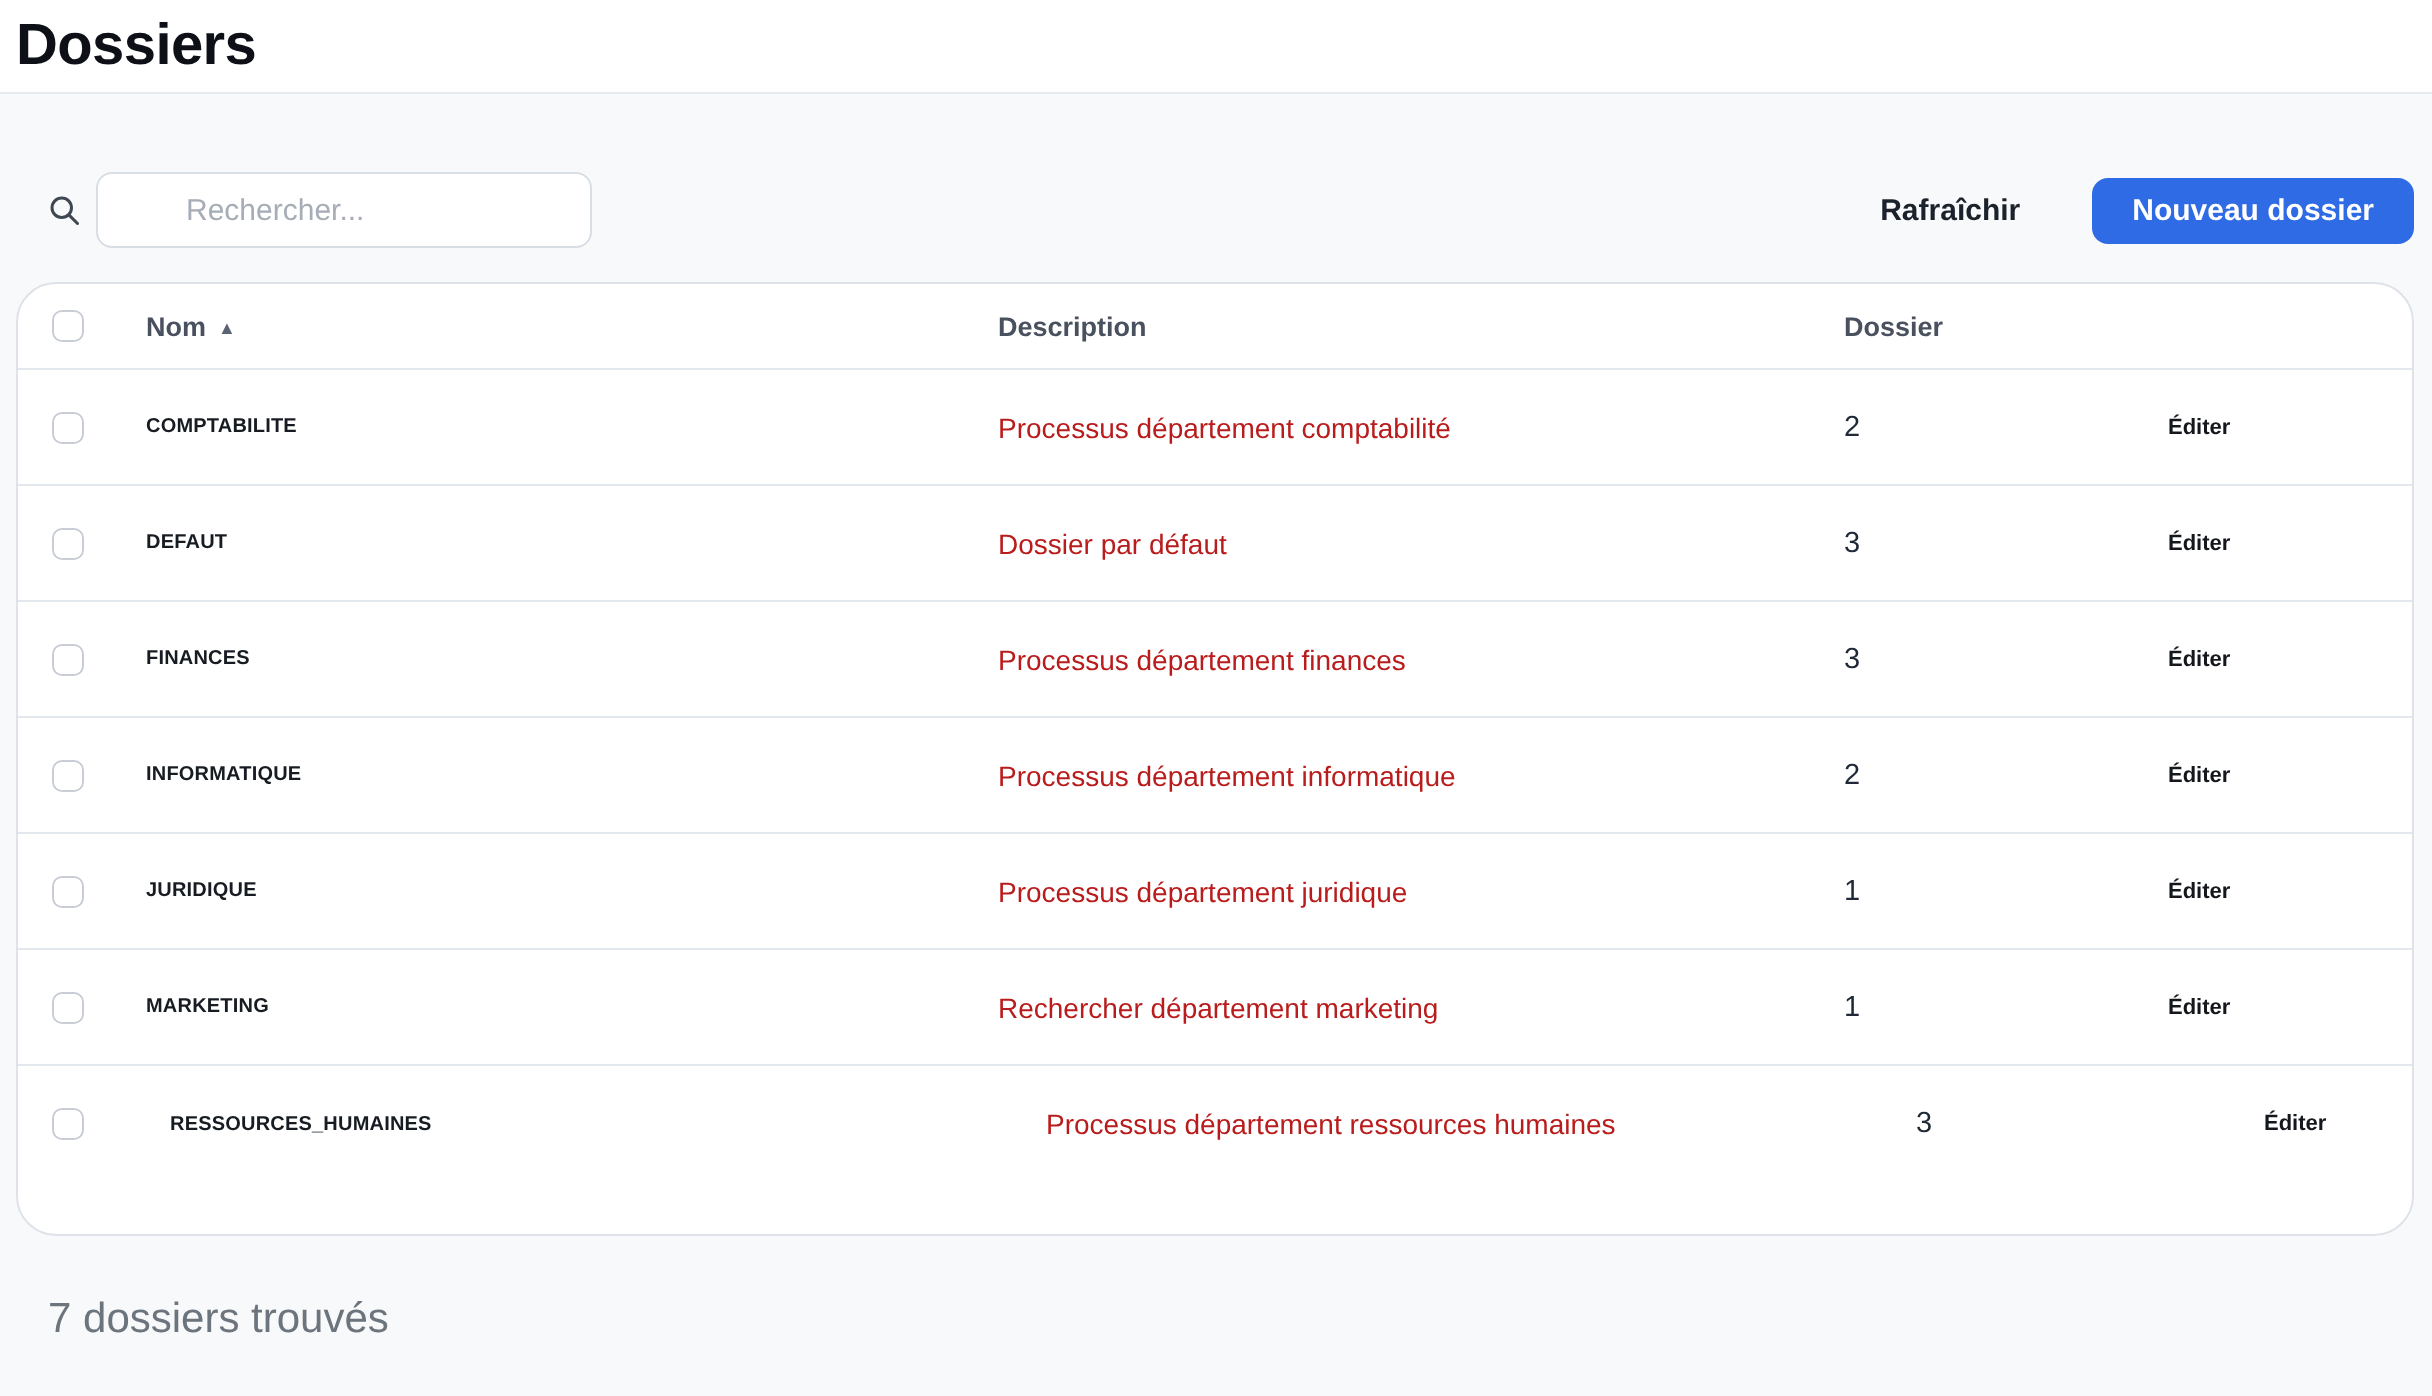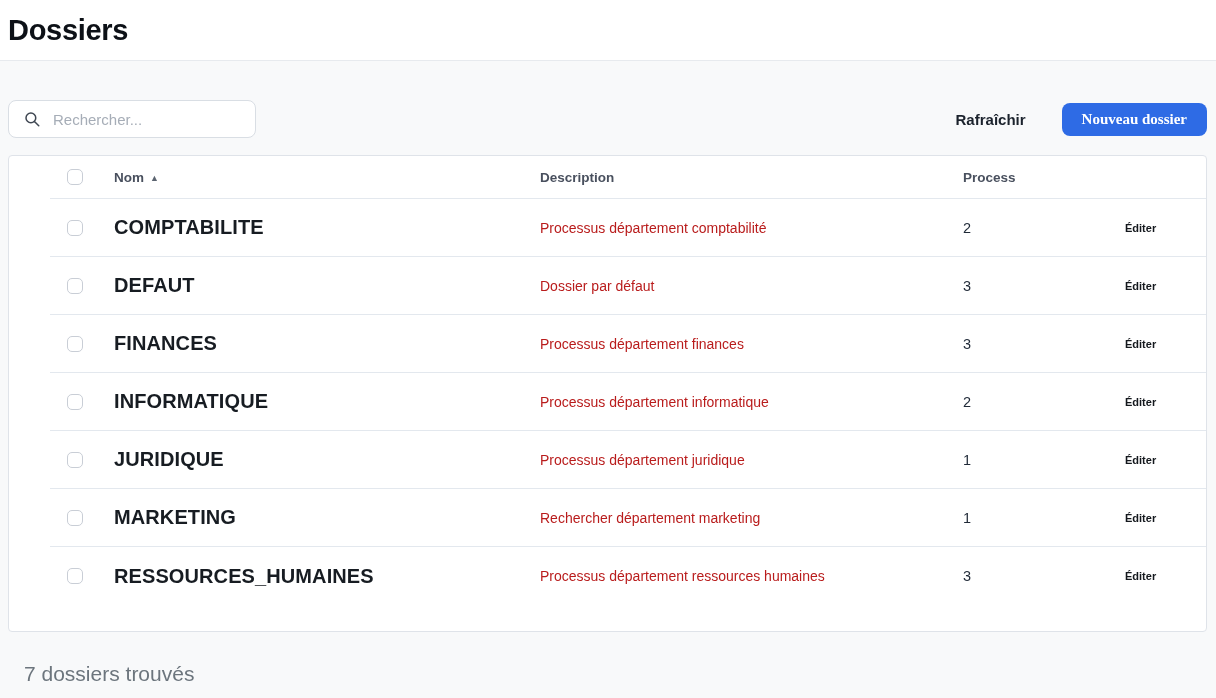--- a/index.html
+++ b/index.html
@@ -7,21 +7,21 @@
   body {
     background: #f8f9fa;
     font-family: "Liberation Sans", "DejaVu Sans", sans-serif;
     color: #212529;
     overflow: hidden;
   }
 
   
   .page-header {
     background: #ffffff;
-    height: 61px;
+    height: 47px;
     border-bottom: 1px solid #e7eaee;
     display: flex;
     align-items: center;
     padding: 0 8px;
   }
   .page-title {
     font-size: 29px;
     font-weight: 700;
     color: #0d1117;
     letter-spacing: -0.3px;
@@ -41,20 +41,21 @@
   .search-input {
     width: 100%; height: 38px;
     border: 1px solid #d9dee4;
     border-radius: 8px;
     background: #ffffff;
     padding: 0 12px 0 44px;
     font-family: inherit;
     font-size: 15px;
     color: #212529;
     outline: none;
+    margin-left: 40px;
   }
   .search-input::placeholder { color: #a6adb7; }
 
   .toolbar-right { margin-left: auto; display: flex; align-items: flex-start; }
   .refresh-button {
     background: none;
     border: none;
     font-family: inherit;
     font-size: 15px;
     font-weight: 600;
@@ -62,78 +63,77 @@
     cursor: pointer;
     margin-right: 34px;
     padding: 8px 2px;
   }
   .primary-button {
     height: 33px;
     border: none;
     border-radius: 8px;
     background: #2e6be5;
     color: #ffffff;
-    font-family: Liberation Serif, serif;
+    font-family: Liberation Sans, sans-serif;
     font-size: 15px;
     font-weight: 600;
     padding: 0 20px;
     cursor: pointer;
   }
 
   
   .table-card {
     margin: 17px 9px 18px 8px;
     background: #ffffff;
     border: 1px solid #dfe3e9;
-    border-radius: 4px;
+    border-radius: 20px;
     padding-bottom: 26px;
     overflow: hidden;
-    padding-left: 41px;
   }
   .t-row {
     display: grid;
     grid-template-columns: 56px 426px 423px 162px 1fr;
     align-items: center;
   }
   .t-head {
     height: 43px;
     border-bottom: 1px solid #e3e8ee;
   }
   .t-head .cell {
     font-size: 13.5px;
     font-weight: 600;
     color: #49505e;
   }
   .t-body .t-row {
     height: 58px;
     border-bottom: 1px solid #e3e8ee;
     background: #ffffff;
   }
-  .t-body .t-row:last-child { border-bottom: none; }
+  .t-body .t-row:last-child { border-bottom: none; gap: 12px; }
   .cell { padding-left: 8px; }
   .cell-check { padding-left: 17px; }
   .checkbox {
     appearance: none;
     -webkit-appearance: none;
     width: 16px; height: 16px;
     border: 1px solid #c9ced6;
     border-radius: 5px;
     background: #ffffff;
     cursor: pointer;
     display: block;
   }
   .sort-indicator {
     display: inline-block;
     font-size: 9px;
     color: #5b6470;
     margin-left: 6px;
     transform: translateY(-1px);
   }
   .cell-name {
-    font-size: 20px;
+    font-size: 10px;
     font-weight: 600;
     color: #171c22;
     letter-spacing: 0.1px;
   }
   .cell-desc { font-size: 14px; color: #b91c1c; }
   .cell-process { font-size: 14.5px; color: #1f2937; }
   .edit-button {
     background: none;
     border: none;
     font-family: inherit;
@@ -174,21 +174,21 @@
 
 <div class="table-card">
   <div class="t-row t-head">
     <div class="cell cell-check">
       <input type="checkbox" class="checkbox" style="">
     </div>
     <div class="cell">
       <span>Nom</span><span class="sort-indicator">▲</span>
     </div>
     <div class="cell">Description</div>
-    <div class="cell">Process</div>
+    <div class="cell">Dossier</div>
     <div class="cell"></div>
   </div>
   <div class="t-body">
   <div class="t-row">
     <div class="cell cell-check">
       <input type="checkbox" class="checkbox" style="">
     </div>
     <div class="cell cell-name">COMPTABILITE</div>
     <div class="cell cell-desc">Processus département comptabilité</div>
     <div class="cell cell-process">2</div>

